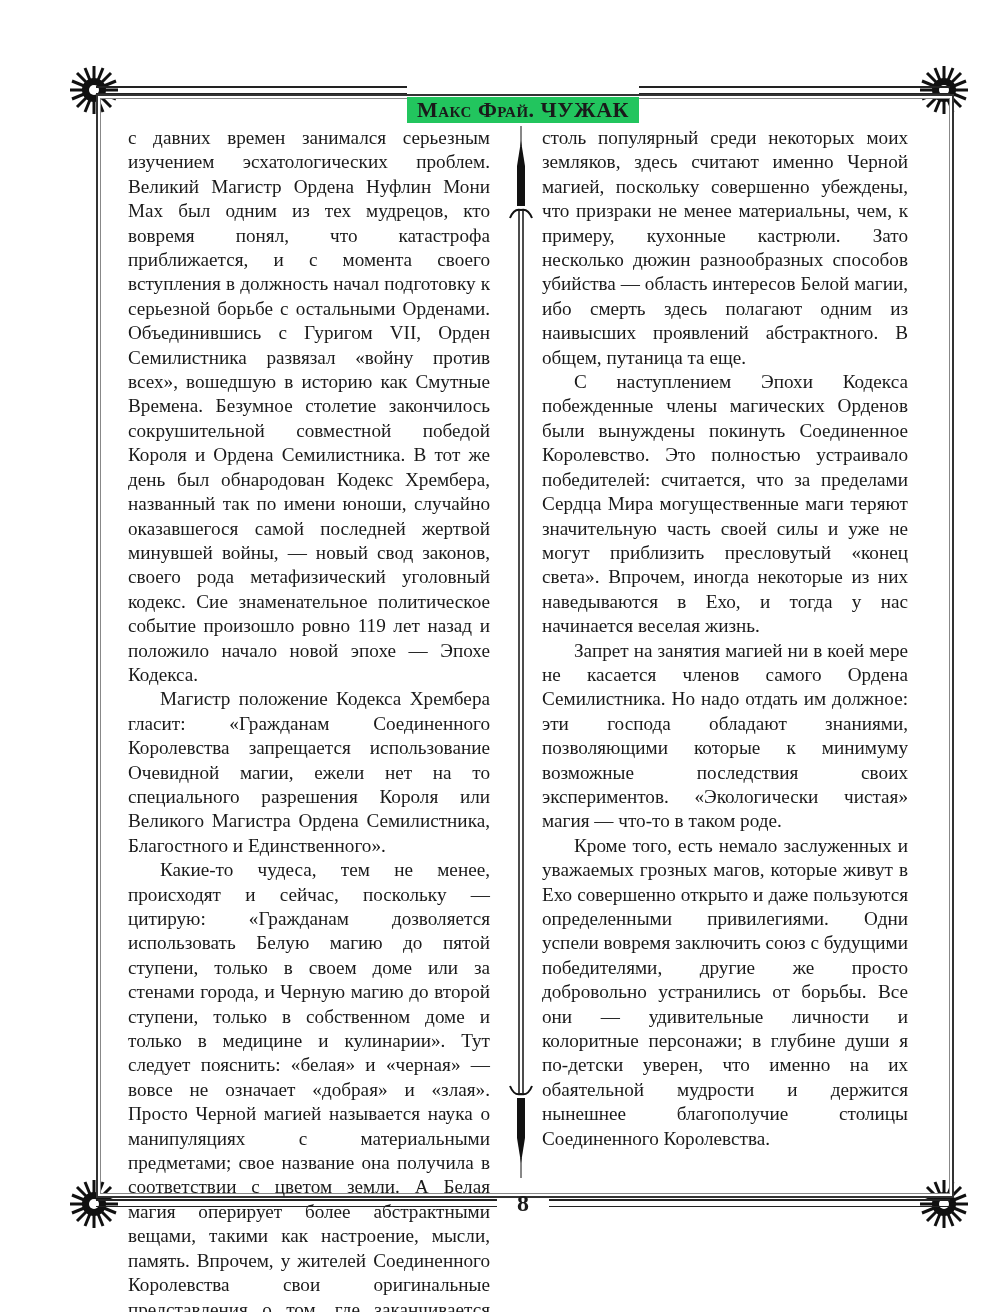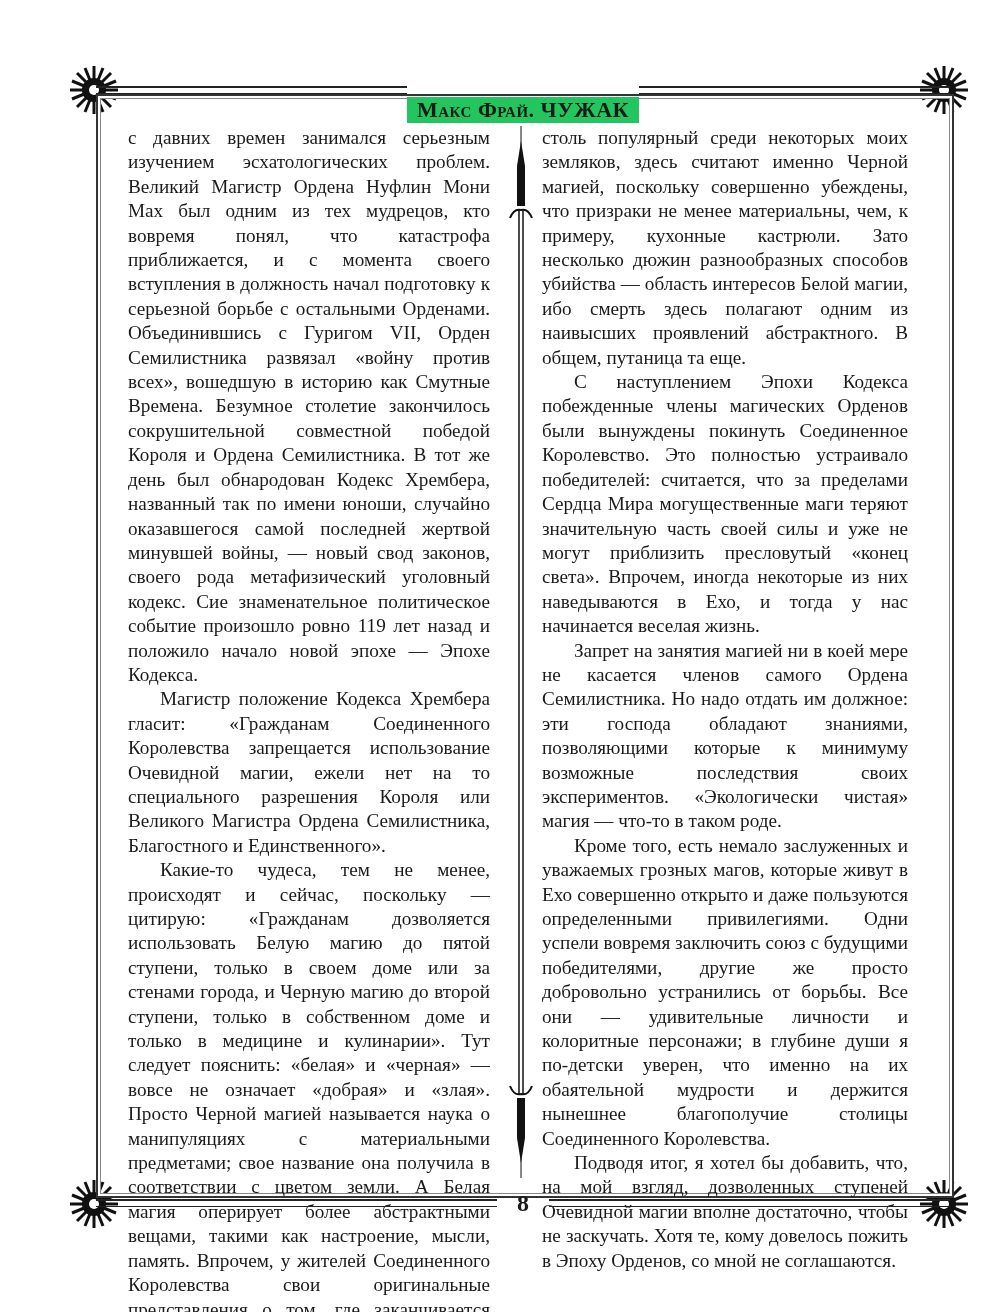--- a/index.html
+++ b/index.html
@@ -110,20 +110,19 @@
   <path d="M4 960 Q8 970 15 968 Q22 970 26 960" stroke="#111" stroke-width="2" fill="none"></path>
   <path d="M11 972 L19 972 L19 1012 L15 1037 L11 1012 Z" fill="#111"></path>
   <line x1="15" y1="1032" x2="15" y2="1052" stroke="#111" stroke-width="1"></line>
 </svg>
 
 <div class="col col-right">
   <p class="cont">столь популярный среди некоторых моих земляков, здесь считают именно Черной магией, поскольку совершенно убеждены, что призраки не менее материальны, чем, к примеру, кухонные кастрюли. Зато несколько дюжин разнообразных способов убийства — область интересов Белой магии, ибо смерть здесь полагают одним из наивысших проявлений абстрактного. В общем, путаница та еще.</p>
   <p>С наступлением Эпохи Кодекса побежденные члены магических Орденов были вынуждены покинуть Соединенное Королевство. Это полностью устраивало победителей: считается, что за пределами Сердца Мира могущественные маги теряют значительную часть своей силы и уже не могут приблизить пресловутый «конец света». Впрочем, иногда некоторые из них наведываются в Ехо, и тогда у нас начинается веселая жизнь.</p>
   <p>Запрет на занятия магией ни в коей мере не касается членов самого Ордена Семилистника. Но надо отдать им должное: эти господа обладают знаниями, позволяющими которые к минимуму возможные последствия своих экспериментов. «Экологически чистая» магия — что-то в таком роде.</p>
   <p>Кроме того, есть немало заслуженных и уважаемых грозных магов, которые живут в Ехо совершенно открыто и даже пользуются определенными привилегиями. Одни успели вовремя заключить союз с будущими победителями, другие же просто добровольно устранились от борьбы. Все они — удивительные личности и колоритные персонажи; в глубине души я по-детски уверен, что именно на их обаятельной мудрости и держится нынешнее благополучие столицы Соединенного Королевства.</p>
-  <p>Подводя итог, я хотел бы добавить, что, на мой взгляд, дозволенных ступеней Очевидной магии вполне достаточно, чтобы не заскучать. Хотя те, кому довелось пожить в Эпоху Орденов, со мной не соглашаются.</p>
 </div>
 
 <div class="footer">
   <div class="hline"></div>
   <span class="pagenum">8</span>
   <div class="hline"></div>
 </div>
 
 </body></html>

